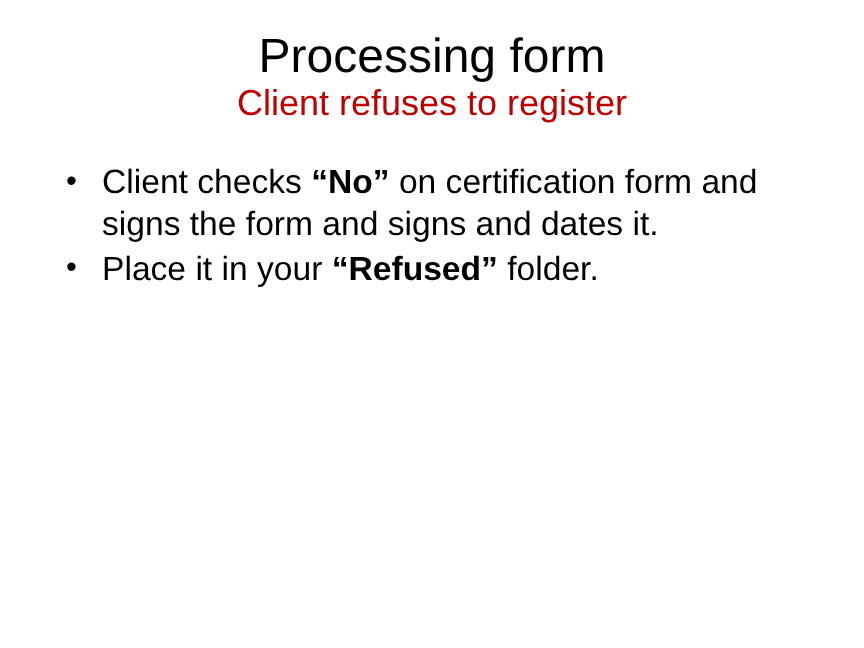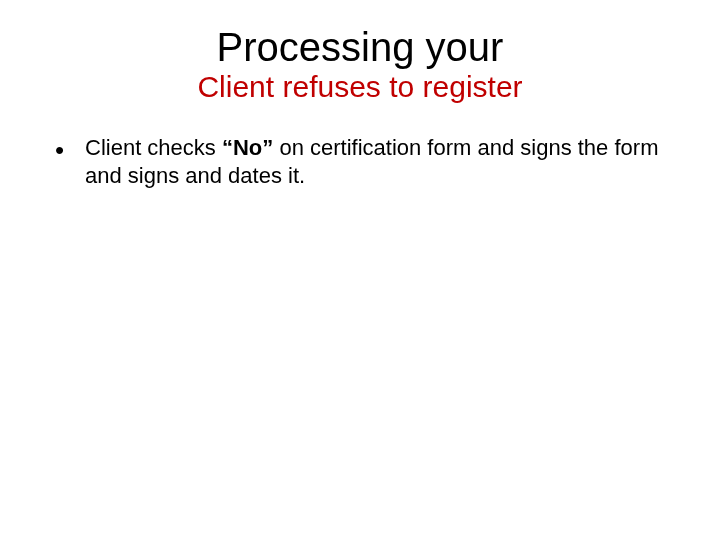--- a/index.html
+++ b/index.html
@@ -25,38 +25,41 @@
       text-align: center;
       color: #c00000;
       margin-top: 0px;
       margin-bottom: 30px;
     }
     .bullets {
       list-style: none;
       padding-left: 15px;
     }
     .bullets li {
-      font-size: 22px;
+      font-size: 28px;
       line-height: 1.25;
       position: relative;
       padding-left: 30px;
       margin-bottom: 2px;
     }
     .bullets li::before {
       content: "•";
       position: absolute;
       left: 0;
       top: 0;
       font-size: 26px;
     }
     .bold { font-weight: bold; }
   </style>
 </head>
 <body>
 
-<h1 class="title">Processing your</h1>
+<h1 class="title">Processing form</h1>
 <h2 class="subtitle">Client refuses to register</h2>
 
 <ul class="bullets">
   <li>
     <span>Client checks </span><span class="bold">“No”</span><span> on certification form and signs the form and signs and dates it.</span>
   </li>
+  <li>
+    <span>Place it in your </span><span class="bold">“Refused”</span><span> folder.</span>
+  </li>
 </ul>
 
 </body></html>

